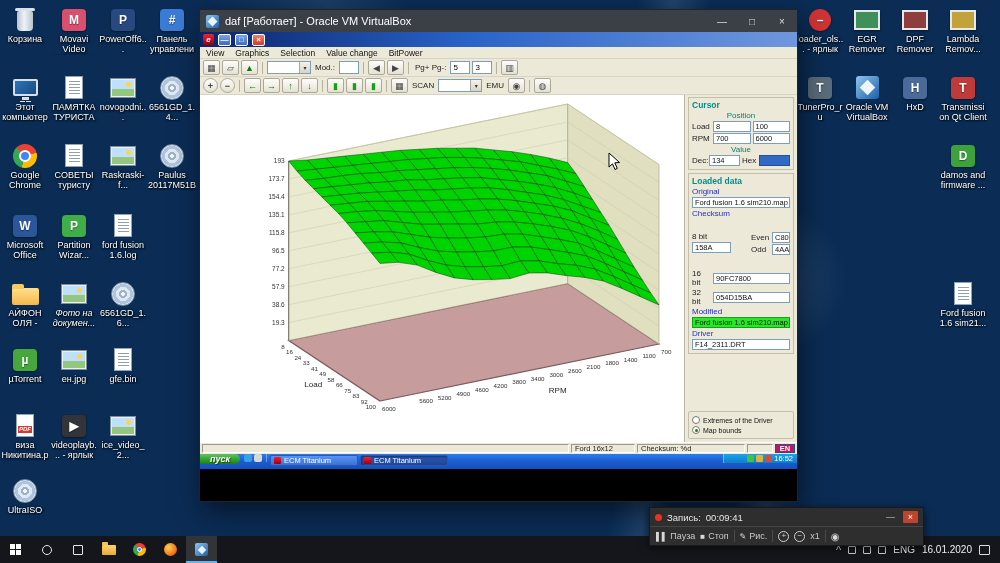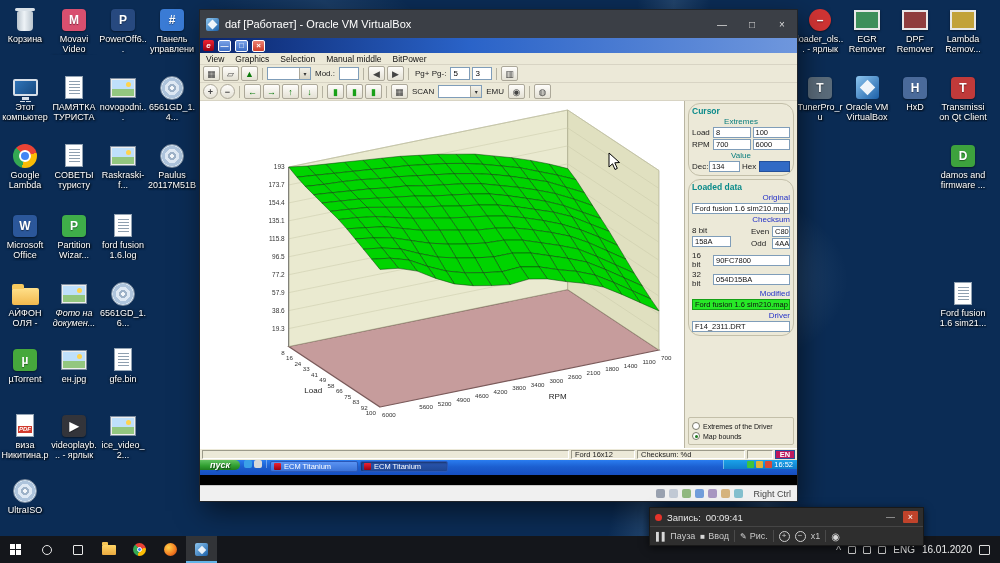--- a/index.html
+++ b/index.html
@@ -32,21 +32,21 @@
   .t-chrome .shape::before{content:"";position:absolute;inset:6px;background:#4285f4;border:2px solid #fff;border-radius:50%}
   .t-bin .shape{width:16px;height:20px;background:linear-gradient(90deg,#b9c4cd,#eef3f7 45%,#b9c4cd);border-radius:2px 2px 4px 4px;margin-top:3px}
   .t-bin .shape::before{content:"";position:absolute;top:-3px;left:-2px;right:-2px;height:3px;background:#d9e1e8;border-radius:2px}
   .t-pc .shape{width:25px;height:17px;border:2px solid #d7dfe8;border-radius:2px;background:linear-gradient(135deg,#2f74b8,#174a80)}
   .t-pc .shape::after{content:"";position:absolute;left:7px;bottom:-6px;width:7px;height:3px;background:#d7dfe8;box-shadow:-3px 3px 0 -1px #d7dfe8,3px 3px 0 -1px #d7dfe8}
   .t-vbox .shape{width:23px;height:23px;border-radius:3px;background:linear-gradient(135deg,#8ec6ef,#1a5fa8)}
   .t-vbox .shape::before{content:"";position:absolute;inset:6px;background:rgba(255,255,255,.9);transform:rotate(45deg)}
 
   
   .vbox{position:absolute;left:200px;top:10px;width:597px;height:491px;z-index:10;background:#f0f0f0;box-shadow:0 0 0 1px #20242a,4px 10px 26px rgba(0,0,0,.55);display:flex;flex-direction:column}
-  .vb-title{height:28px;background:#3b3f46;color:#fff;display:flex;align-items:center;padding-left:6px;font-size:11px;gap:6px;flex:none}
+  .vb-title{height:22px;background:#3b3f46;color:#fff;display:flex;align-items:center;padding-left:6px;font-size:11px;gap:6px;flex:none}
   .vb-ico{width:13px;height:13px;border-radius:2px;background:linear-gradient(135deg,#8ec6ef,#1a5fa8);position:relative;flex:none}
   .vb-ico::before{content:"";position:absolute;inset:3px;background:rgba(255,255,255,.9);transform:rotate(45deg)}
   .vb-text{flex:1;white-space:nowrap;overflow:hidden}
   .vb-btns{display:flex;height:100%;flex:none}
   .vb-btn{width:30px;height:100%;display:flex;align-items:center;justify-content:center;font-size:10px;color:#ddd}
   .vb-menu{height:16px;background:#f2f2f2;border-bottom:1px solid #d9d9d9;display:flex;align-items:center;padding:0 4px;font-size:10px;color:#222;flex:none}
   .vb-menu span{padding:0 7px}
   .vm-screen{flex:1;position:relative;background:#000;display:flex;flex-direction:column;overflow:hidden}
 
   
@@ -64,32 +64,32 @@
   .tb-lab{font-size:8px;color:#222;margin:0 2px;white-space:nowrap;flex:none}
   .tb-fld{width:20px;height:13px;background:#fff;border:1px solid #7f9db9;font-size:8px;padding:0 2px;line-height:11px;flex:none}
   .tb-sel{width:44px;height:13px;background:#fff;border:1px solid #7f9db9;font-size:8px;display:flex;align-items:center;justify-content:space-between;padding-left:2px;flex:none}
   .tb-sel .arr{width:11px;height:100%;background:linear-gradient(#f4f2ea,#d8d4c4);border-left:1px solid #aca899;display:flex;align-items:center;justify-content:center;font-size:6px;color:#333}
   .ecm-main{flex:1;display:flex;overflow:hidden}
   .chart{width:484px;height:347px;background:#fff;position:relative;flex:none}
   .chart svg{display:block}
 
   
   .panel{flex:1;background:#ece9d8;border-left:1px solid #b9b5a2;padding:2px 3px;font-size:8px;color:#111;position:relative;overflow:hidden}
-  .grp{border:1px solid #c3bfa9;border-radius:12px;padding:2px 3px;margin-bottom:3px;background:#ece9d8}
+  .grp{border:1px solid #c3bfa9;border-radius:0;padding:2px 3px;margin-bottom:3px;background:#ece9d8}
   .grp-title{color:#0a8a8a;font-size:8.5px;margin-bottom:1px;font-weight:bold}
   .sub{color:#087d7d;margin:1px 0;text-align:center}
-  .sub.navy{color:#2330c8;text-align:right}
+  .sub.navy{color:#2330c8;text-align:left}
   .prow{display:flex;align-items:center;gap:2px;margin:1px 0}
   .plab{flex:none;width:19px;color:#222}
   .plab.sm{width:15px}
   .fld{flex:1;min-width:0;background:#fff;border:1px solid #7f9db9;height:11px;line-height:9px;padding:0 2px;font-size:7.5px;white-space:nowrap;overflow:hidden}
   .fld.wide{display:block;margin:1px 0}
   .fld.fld-hex{background:#316ac5;border-color:#24509a}
   .fld.fld-green{background:#27e827;border-color:#15a015}
-  .ckrow{display:flex;gap:20px;margin:1px 0}
+  .ckrow{display:flex;gap:20px;margin:13px 0}
   .ckcol{flex:1;min-width:0}
   .ckcol .prow{margin:1px 0}
   .grp-opts{position:absolute;left:3px;right:3px;bottom:3px;border:1px solid #c3bfa9;border-radius:2px;padding:2px 3px;background:#ece9d8}
   .orow{display:flex;align-items:center;gap:3px;margin:2px 0;font-size:7px;white-space:nowrap;overflow:hidden}
   .radio{width:8px;height:8px;border-radius:50%;border:1px solid #7a7a6a;background:#fff;flex:none;position:relative}
   .radio.sel::before{content:"";position:absolute;inset:1.5px;border-radius:50%;background:#1d7a1d}
 
   .ecm-status{height:12px;background:#ece9d8;border-top:1px solid #fff;display:flex;gap:2px;align-items:stretch;padding:1px 2px;font-size:7.5px;color:#222;flex:none}
   .st-cell{border:1px solid;border-color:#9c9a8a #fff #fff #9c9a8a;padding:0 3px;line-height:8px;white-space:nowrap;overflow:hidden}
   .st-fill{flex:1}
@@ -211,21 +211,21 @@
       <div class="desk-icon" style="left: 148px; top: 74px;">
         <div class="di-art t-disc">
           <i class="shape"></i>
         </div>
         <div class="di-label">6561GD_1.4...</div>
       </div>
       <div class="desk-icon" style="left: 1px; top: 142px;">
         <div class="di-art t-chrome">
           <i class="shape"></i>
         </div>
-        <div class="di-label">Google Lambda</div>
+        <div class="di-label">Google Chrome</div>
       </div>
       <div class="desk-icon" style="left: 50px; top: 142px;">
         <div class="di-art t-page">
           <i class="shape"></i>
         </div>
         <div class="di-label">СОВЕТЫ туристу СУ...</div>
       </div>
       <div class="desk-icon" style="left: 99px; top: 142px;">
         <div class="di-art t-img">
           <i class="shape"></i>
@@ -404,21 +404,21 @@
         <div class="ecm-title">
           <span class="ecm-ico">e</span>
           <span class="xp-btn">—</span>
           <span class="xp-btn">□</span>
           <span class="xp-btn close">×</span>
         </div>
         <div class="ecm-menu" id="ecm-menu">
             <span>View</span>
             <span>Graphics</span>
             <span>Selection</span>
-            <span>Manual middle</span>
+            <span>Value change</span>
             <span>BitPower</span>
           </div>
         <div class="ecm-tb" id="ecm-tb1">
             <span class="tb-btn">▦</span>
             <span class="tb-btn">▱</span>
             <span class="tb-btn" style="color: rgb(10, 122, 10);">▲</span>
             <span class="tb-sep"></span>
             <span class="tb-sel">
               <span></span>
               <span class="arr">▾</span>
@@ -691,21 +691,21 @@
                 <text x="93" y="259" font-size="6.2" text-anchor="end" fill="#333" font-family="Liberation Sans, sans-serif">16</text>
                 <text x="84.69999999999999" y="253.5" font-size="6.2" text-anchor="end" fill="#333" font-family="Liberation Sans, sans-serif">8</text>
                 <text x="104.35" y="291.75" font-size="8" text-anchor="start" fill="#222" font-family="Liberation Sans, sans-serif">Load</text>
                 <text x="348.8" y="297.6" font-size="8" text-anchor="start" fill="#222" font-family="Liberation Sans, sans-serif">RPM</text>
               </svg>
             </div>
 
           <div class="panel">
             <div class="grp">
               <div class="grp-title">Cursor</div>
-              <div class="sub">Extremes</div>
+              <div class="sub">Position</div>
               <div class="prow">
                 <span class="plab">Load</span>
                 <span class="fld">8</span>
                 <span class="fld">100</span>
               </div>
               <div class="prow">
                 <span class="plab">RPM</span>
                 <span class="fld">700</span>
                 <span class="fld">6000</span>
               </div>
@@ -797,51 +797,39 @@
           </div>
         <div class="xp-tray">
           <i class="xpt t1"></i>
           <i class="xpt t2"></i>
           <i class="xpt t3"></i>
           <span class="xp-clock">16:52</span>
         </div>
       </div>
     </div>
 
-    <div class="vb-status">
-      <div class="vbs-icons" id="vb-status-icons">
-          <i class="vbs"></i>
-          <i class="vbs"></i>
-          <i class="vbs"></i>
-          <i class="vbs"></i>
-          <i class="vbs"></i>
-          <i class="vbs"></i>
-          <i class="vbs"></i>
-        </div>
-      <span class="vbs-hint">Right Ctrl</span>
-    </div>
   </div>
 
   <div class="recorder">
     <div class="rec-row1">
       <span class="rec-dot"></span>
       <span>Запись:</span>
       <span>00:09:41</span>
       <span class="rec-sp"></span>
       <span class="rec-min">—</span>
       <span class="rec-close">×</span>
     </div>
     <div class="rec-row2">
       <span class="rec-btn">
         <span class="rec-g">▌▌</span>
         <span>Пауза</span>
       </span>
       <span class="rec-btn">
         <span class="rec-g">■</span>
-        <span>Ввод</span>
+        <span>Стоп</span>
       </span>
       <span class="rec-vsep"></span>
       <span class="rec-btn">
         <span class="rec-g">✎</span>
         <span>Рис.</span>
       </span>
       <span class="rec-vsep"></span>
       <span class="mag">+</span>
       <span class="mag">−</span>
       <span>x1</span>

